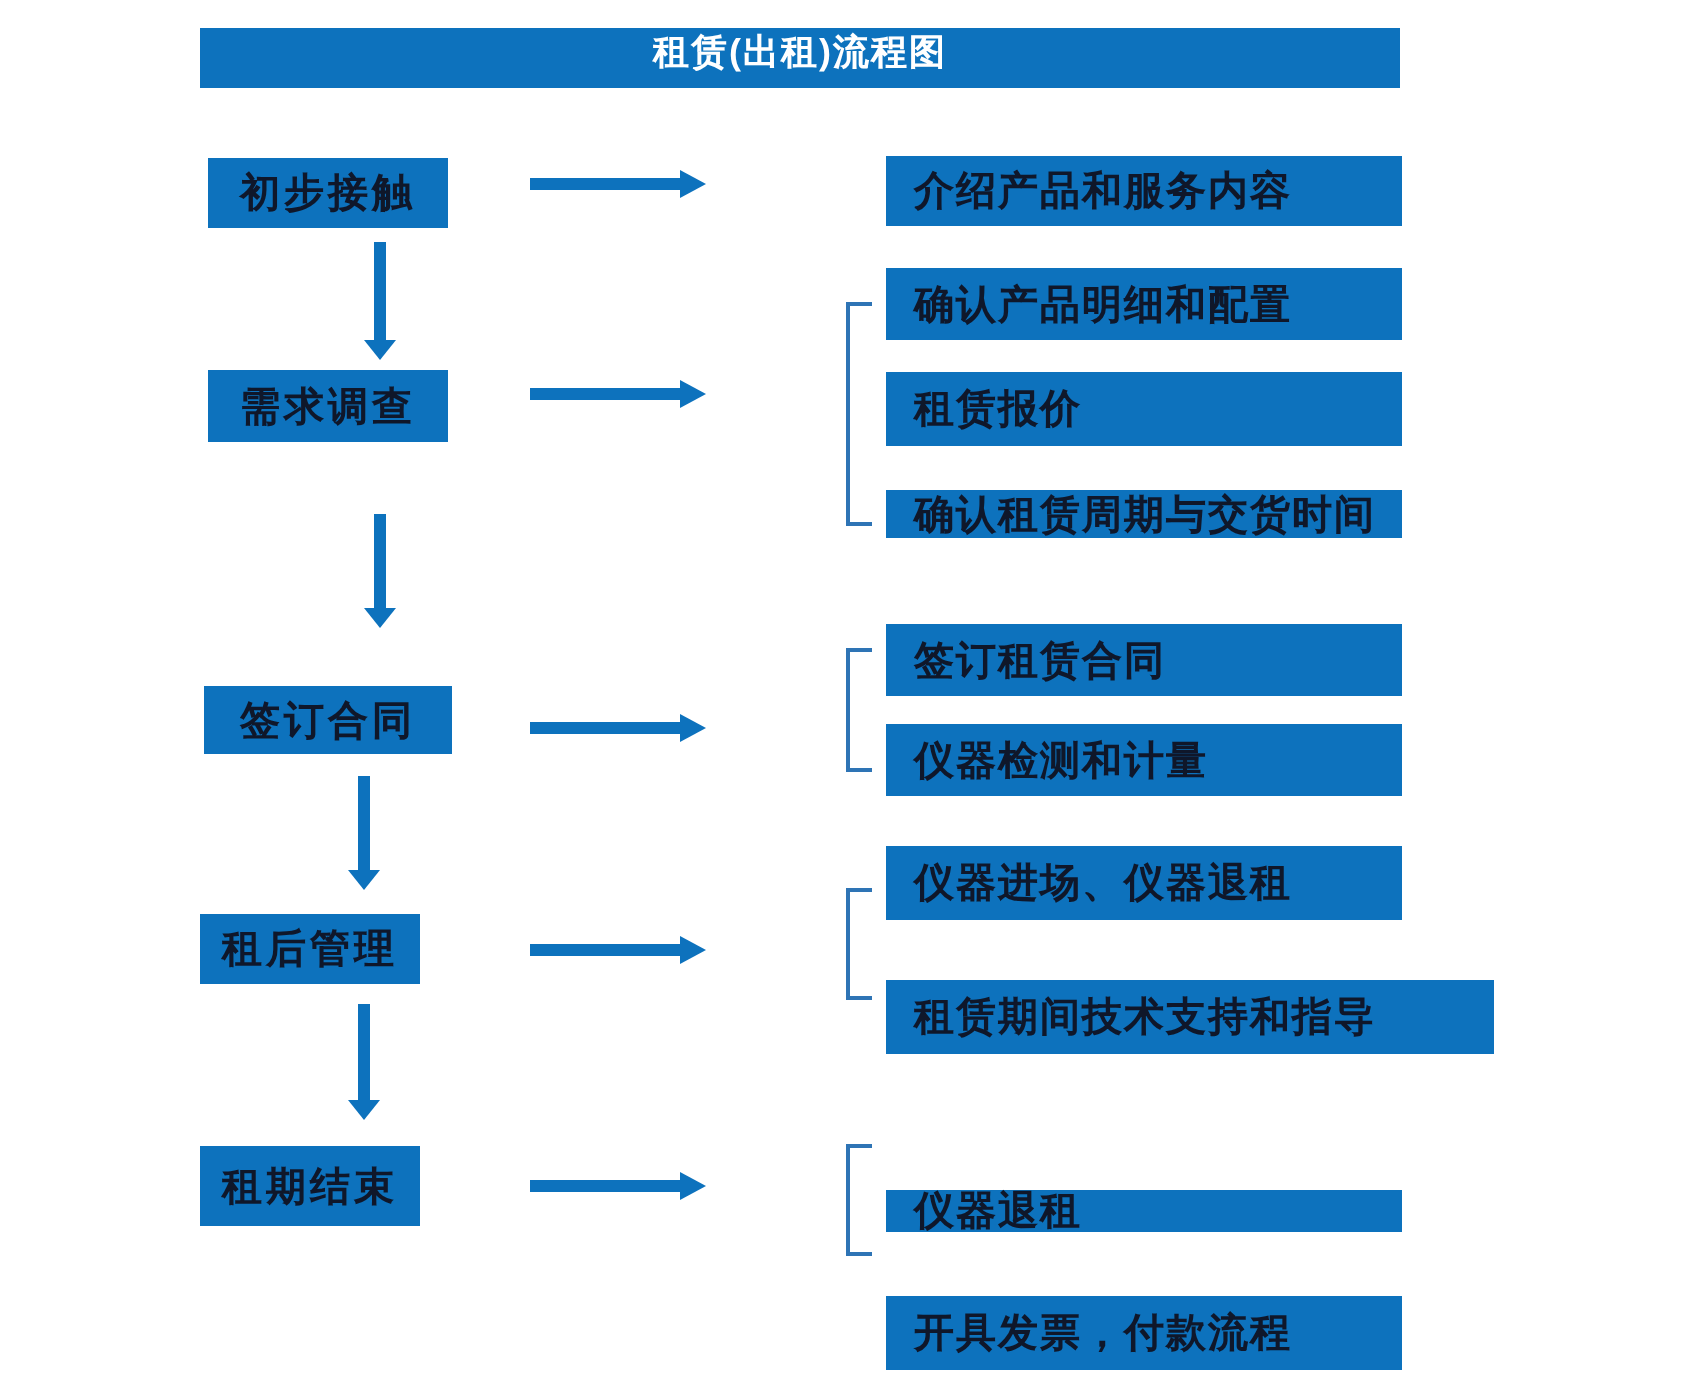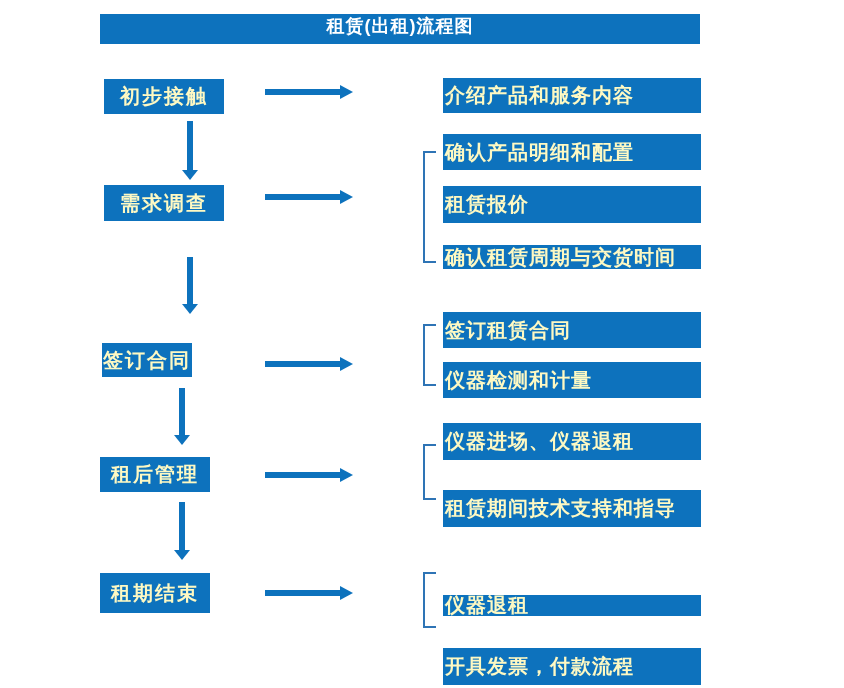--- a/index.html
+++ b/index.html
@@ -10,27 +10,27 @@
     font-family:"Liberation Sans", sans-serif;
     overflow:hidden;
   }
   .titlebar{
     position:absolute;left:100px;top:14px;width:600px;height:30px;
     background:#0d72bd;color:#ffffff;
     display:flex;justify-content:center;
     font-size:18px;font-weight:bold;letter-spacing:1px;
   }
   .box{
-    position:absolute;background:#0d72bd;color:#fef9c3;
+    position:absolute;background:#0d72bd;color:#0f172a;
     display:flex;align-items:center;
     font-weight:bold;font-size:20px;
     box-sizing:border-box;
   }
   .lbox{justify-content:center;letter-spacing:2px;}
-  .rbox{justify-content:flex-start;padding-left:2px;letter-spacing:1px;}
+  .rbox{justify-content:flex-start;padding-left:14px;letter-spacing:1px;}
   
   .harrow{
     position:absolute;height:14px;width:88px;left:265px;
     display:flex;align-items:center;
   }
   .harrow .hshaft{flex:1;height:6px;background:#0d72bd;}
   .harrow .hhead{
     width:0;height:0;
     border-top:7px solid transparent;border-bottom:7px solid transparent;
     border-left:13px solid #0d72bd;
@@ -63,21 +63,21 @@
   <div class="titlebar">
     <span>租赁(出租)流程图</span>
   </div>
 
   <div class="box lbox" style="left:104px;top:79px;width:120px;height:35px;">
     <span>初步接触</span>
   </div>
   <div class="box lbox" style="left:104px;top:185px;width:120px;height:36px;">
     <span>需求调查</span>
   </div>
-  <div class="box lbox" style="left:102px;top:343px;width:90px;height:34px;">
+  <div class="box lbox" style="left:102px;top:343px;width:124px;height:34px;">
     <span>签订合同</span>
   </div>
   <div class="box lbox" style="left:100px;top:457px;width:110px;height:35px;">
     <span>租后管理</span>
   </div>
   <div class="box lbox" style="left:100px;top:573px;width:110px;height:40px;">
     <span>租期结束</span>
   </div>
 
   <div class="varrow" style="left:182px;top:121px;height:59px;">
@@ -140,21 +140,21 @@
   <div class="box rbox" style="left:443px;top:312px;width:258px;height:36px;">
     <span>签订租赁合同</span>
   </div>
   <div class="box rbox" style="left:443px;top:362px;width:258px;height:36px;">
     <span>仪器检测和计量</span>
   </div>
 
   <div class="box rbox" style="left:443px;top:423px;width:258px;height:37px;">
     <span>仪器进场、仪器退租</span>
   </div>
-  <div class="box rbox" style="left:443px;top:490px;width:258px;height:37px;text-align:right;">
+  <div class="box rbox" style="left:443px;top:490px;width:304px;height:37px;text-align:right;">
     <span>租赁期间技术支持和指导</span>
   </div>
 
   <div class="box rbox" style="left:443px;top:558px;width:258px;height:21px;margin-top:37px;">
     <span>仪器退租</span>
   </div>
   <div class="box rbox" style="left:443px;top:608px;width:258px;height:37px;margin-top:40px;">
     <span>开具发票，付款流程</span>
   </div>
 

